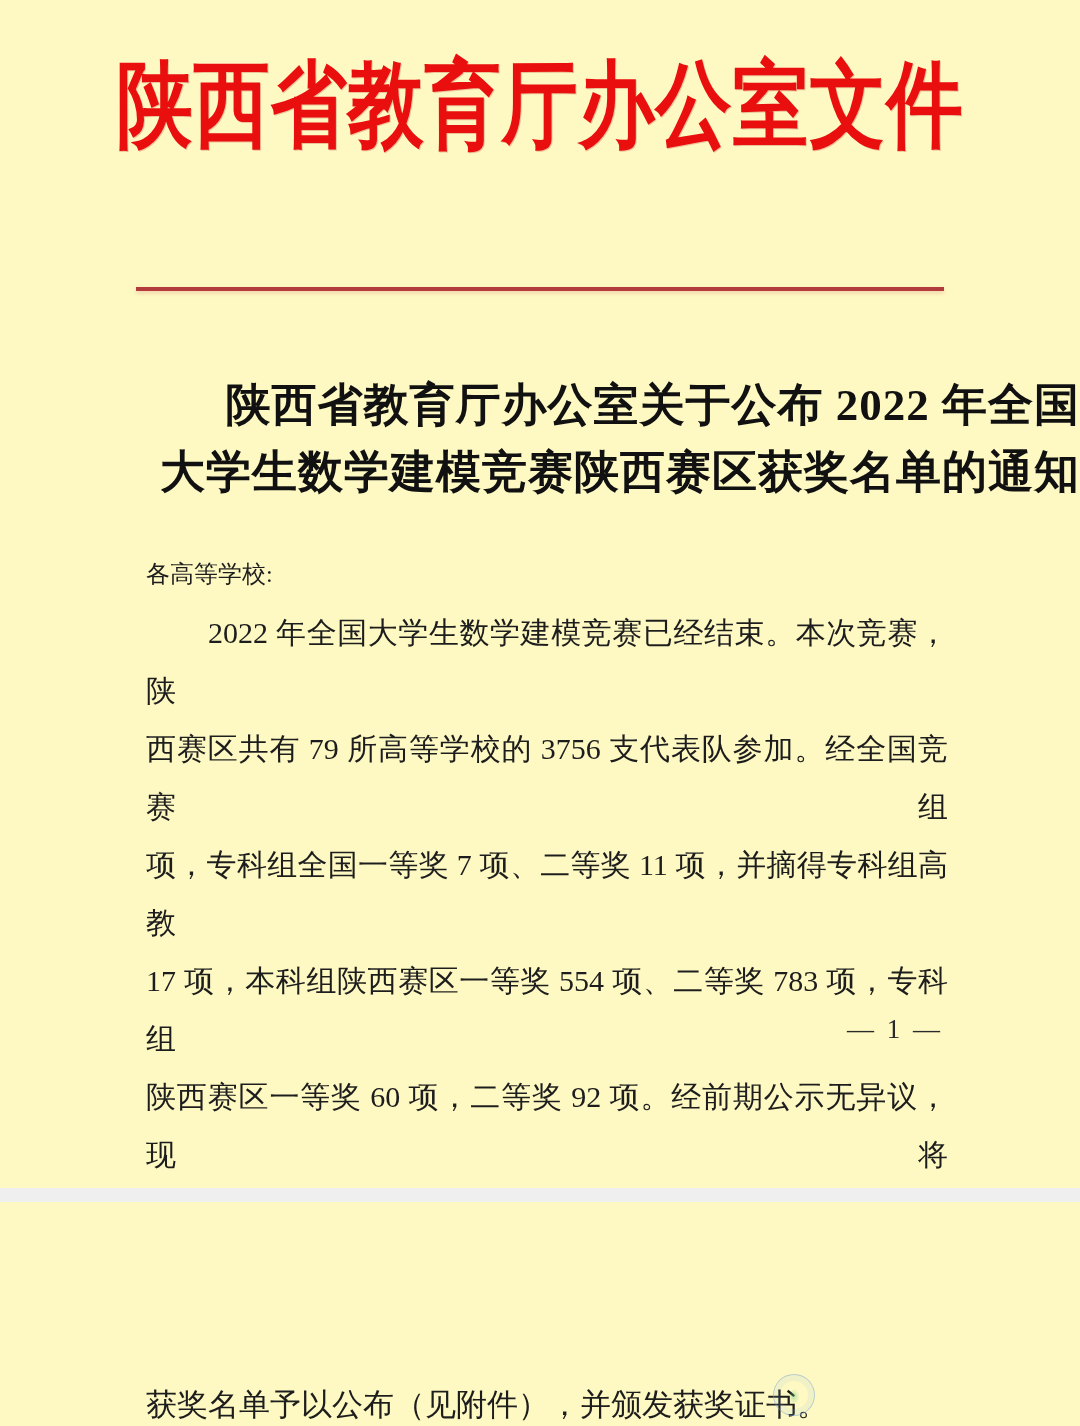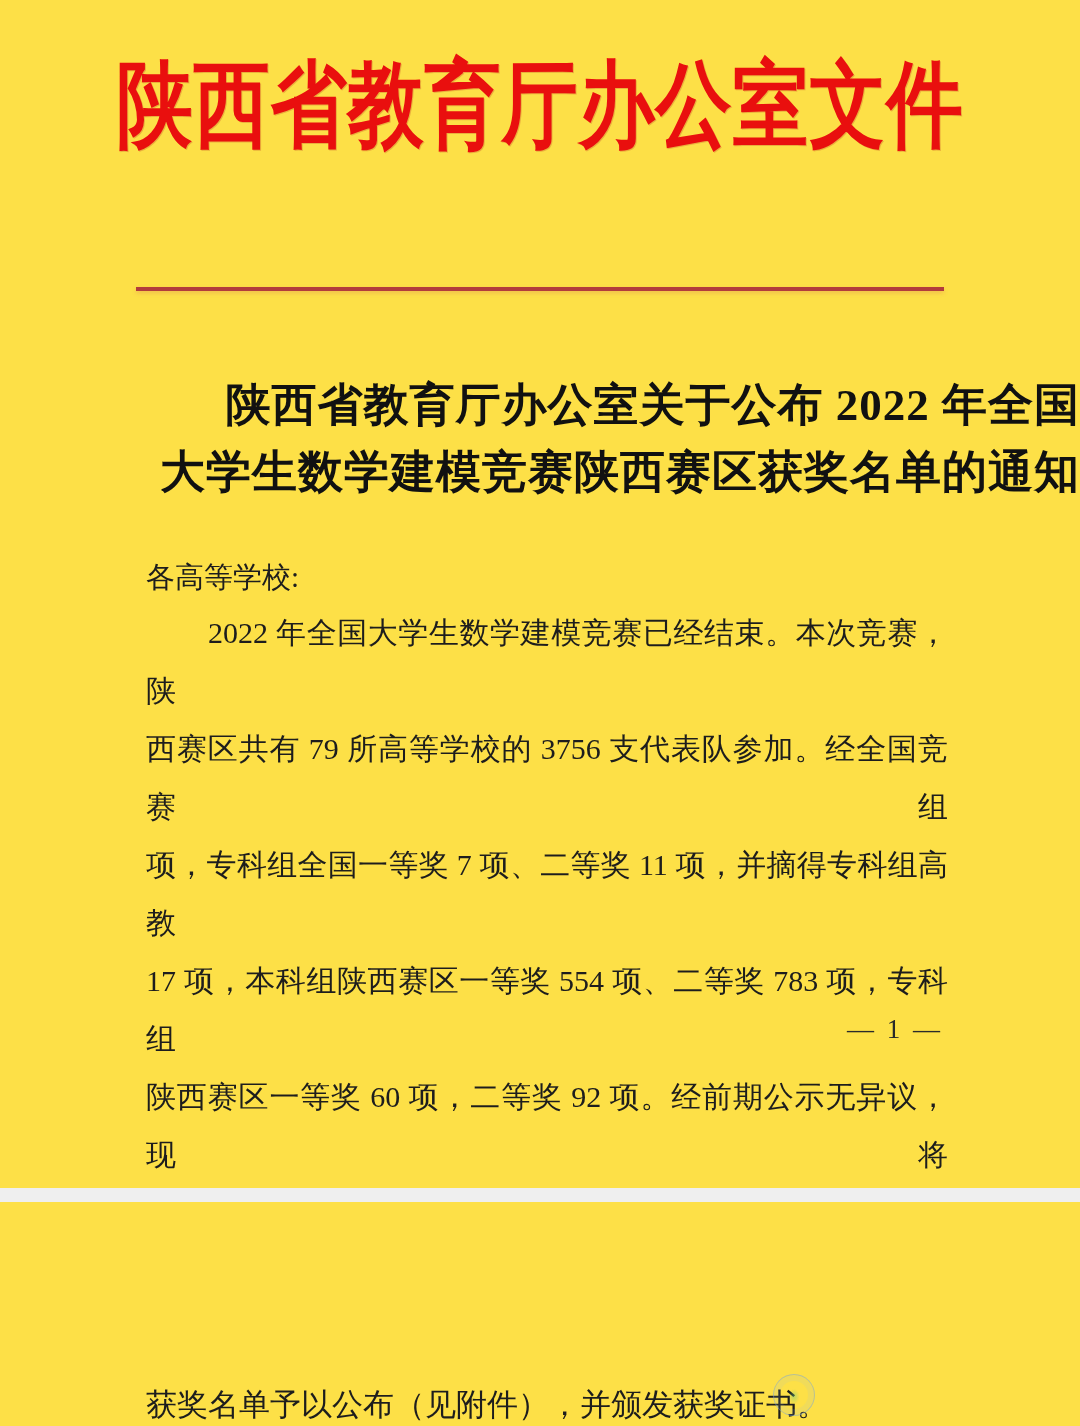--- a/index.html
+++ b/index.html
@@ -4,21 +4,21 @@
 <style>
   * { margin: 0; padding: 0; box-sizing: border-box; }
   html, body { width: 1080px; height: 1426px; }
   body {
     position: relative;
     background: #ffffff;
     font-family: "Liberation Serif", "DejaVu Serif", serif;
     color: #1d1d1d;
     overflow: hidden;
   }
-  .page { position: absolute; left: 0; width: 1080px; background: #fde047; }
+  .page { position: absolute; left: 0; width: 1080px; background: #fef9c3; }
   .page-1 { top: 0; height: 1188px; }
   .page-separator { position: absolute; top: 1188px; left: 0; width: 1080px; height: 14px; background: #efefef; }
   .page-2 { top: 1202px; height: 224px; }
 
   .masthead {
     position: absolute; top: 56px; left: 0; width: 100%;
     text-align: center;
     font-size: 76px; font-weight: 700; line-height: 1.05;
     color: #e90f0e;
     letter-spacing: 1px;
@@ -38,21 +38,21 @@
     box-shadow: 0 2px 4px rgba(205, 95, 95, 0.28);
   }
   .doc-title {
     position: absolute; top: 372px; left: 0; width: 100%;
     text-align: right;
     font-size: 45px; font-weight: 700; line-height: 67px;
     letter-spacing: 1px; color: #111;
   }
   .salutation {
     position: absolute; top: 558px; left: 146px;
-    font-size: 29px; color: #1d1d1d;
+    font-size: 24px; color: #1d1d1d;
   }
   .body-text {
     position: absolute; top: 604px; left: 146px; width: 802px;
     font-size: 30px; line-height: 58px; color: #1d1d1d;
   }
   .body-line { text-align: justify; text-align-last: justify; }
   .body-line.first-line { text-indent: 62px; }
   .page-number {
     position: absolute; top: 1014px; right: 137px;
     font-size: 27px; letter-spacing: 3px; color: #2a2a2a;

